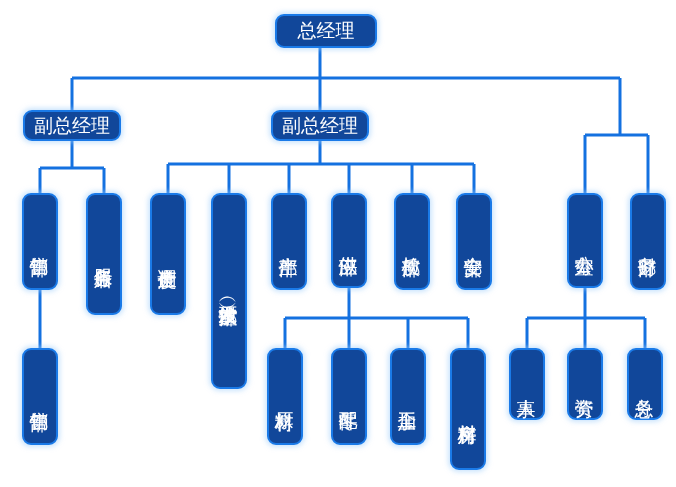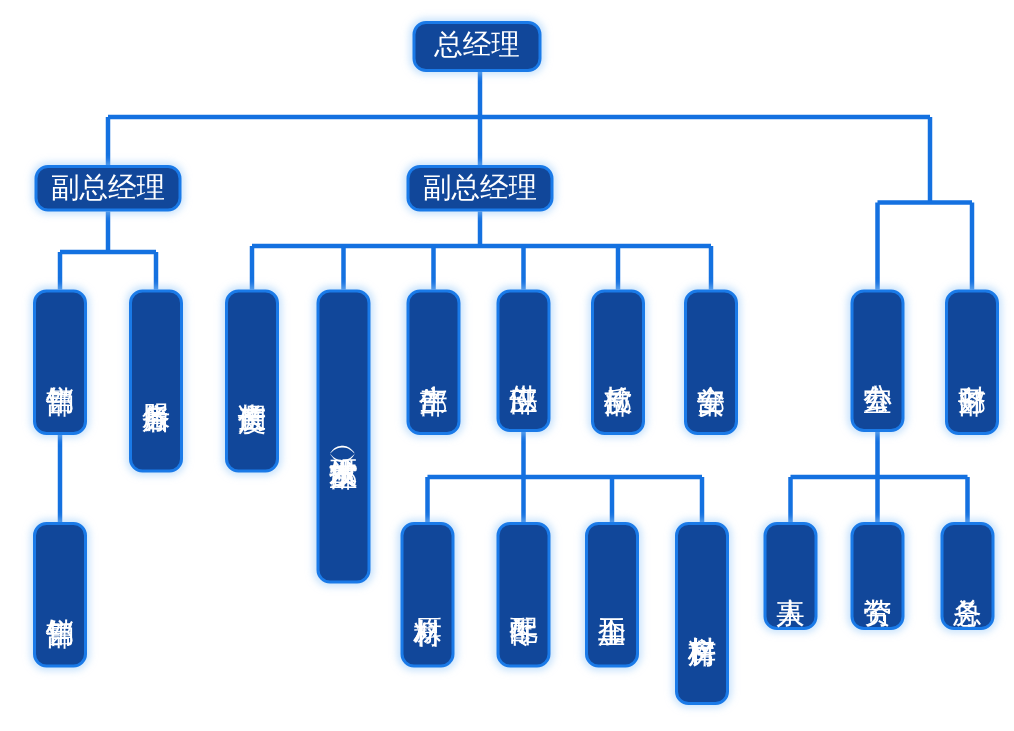--- a/index.html
+++ b/index.html
@@ -90,21 +90,21 @@
       <path d="M648,135 L648,193"></path>
 
       <path d="M585,288 L585,318"></path>
       <path d="M527,318 L645,318"></path>
       <path d="M527,318 L527,348"></path>
       <path d="M585,318 L585,348"></path>
       <path d="M645,318 L645,348"></path>
     </g>
   </svg>
 
-  <div class="node h" style="left:275px;top:14px;width:86px;height:34px;">
+  <div class="node h" style="left:275px;top:14px;width:102px;height:34px;">
     <span class="lbl">总经理</span>
   </div>
 
   <div class="node h" style="left:23px;top:110px;width:98px;height:31px;">
     <span class="lbl">副总经理</span>
   </div>
   <div class="node h" style="left:271px;top:110px;width:98px;height:31px;">
     <span class="lbl">副总经理</span>
   </div>
 

